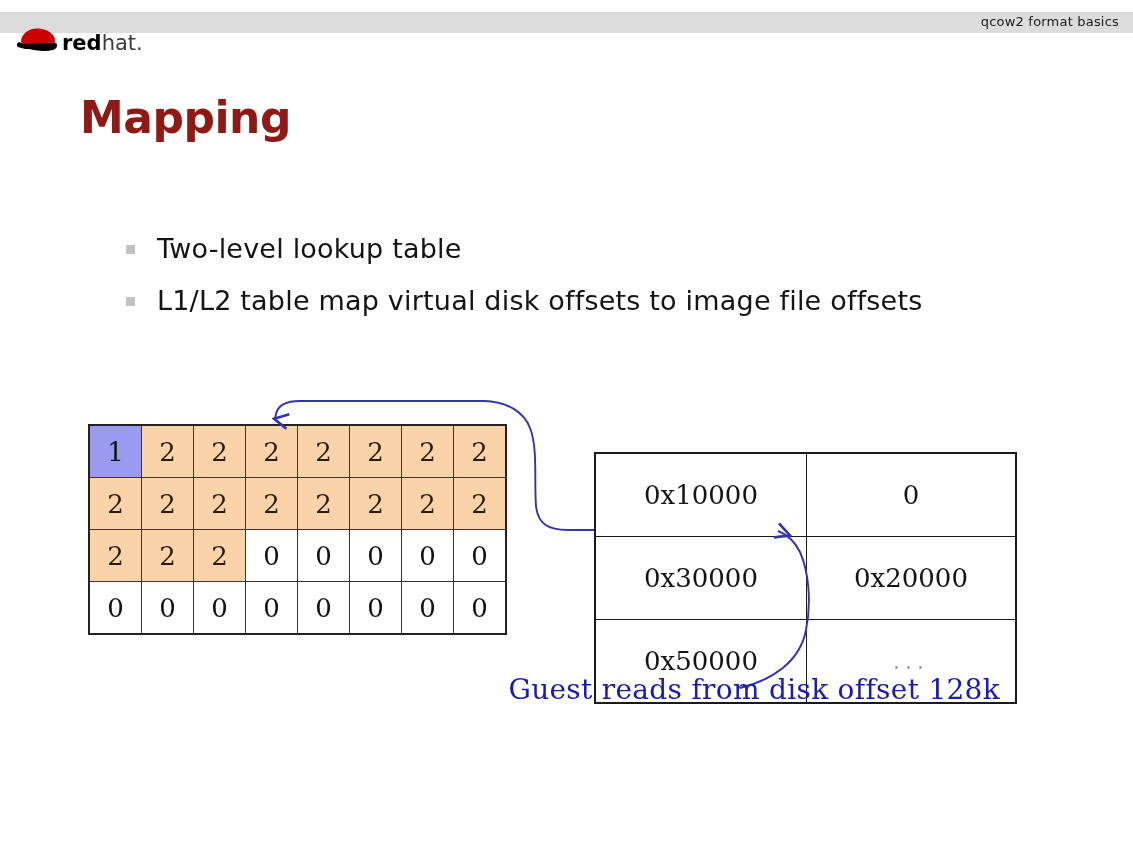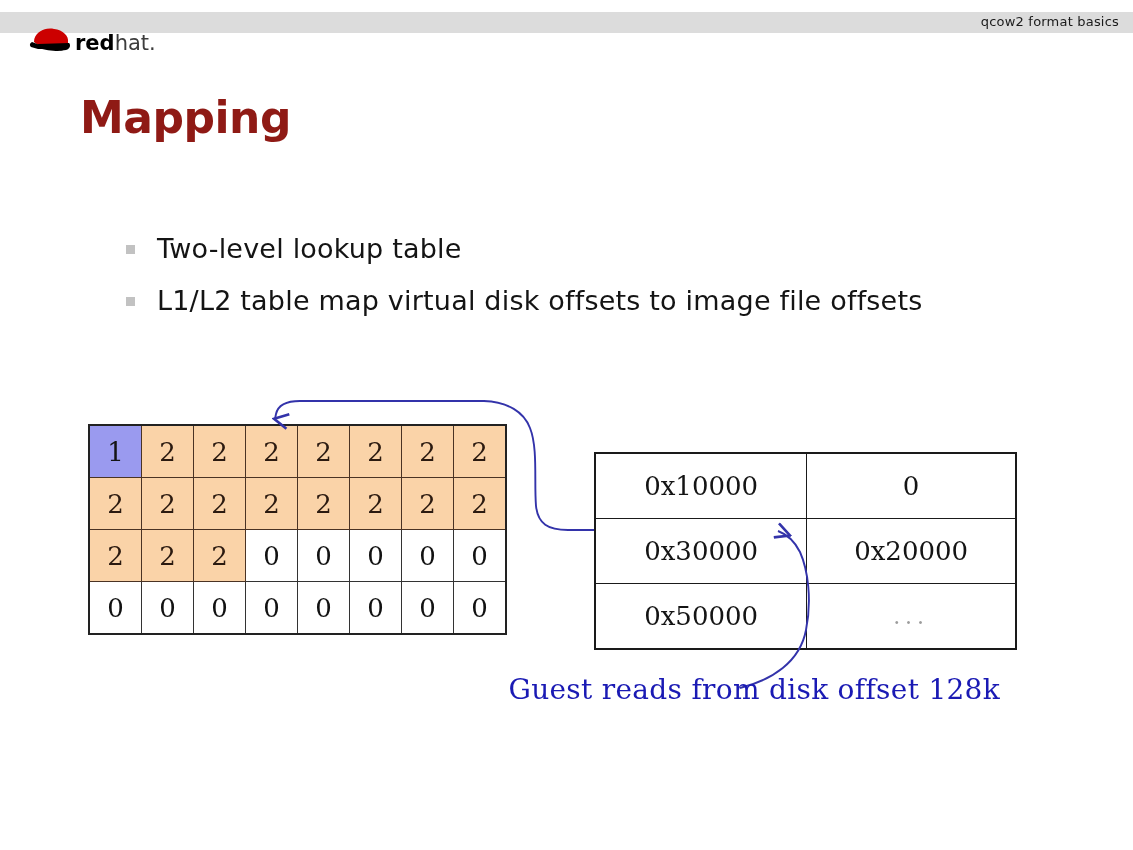--- a/index.html
+++ b/index.html
@@ -31,21 +31,21 @@
     font-size: 13px;
     letter-spacing: 0.2px;
     color: #1a1a1a;
     font-family: "DejaVu Sans", sans-serif;
     white-space: nowrap;
   }
 
   
   #logo {
     position: absolute;
-    left: 28px;
+    left: 15px;
     top: 24px;
     width: 170px;
     height: 34px;
   }
   #logo svg { display: block; }
 
   
   #slide-title {
     position: absolute;
     left: 80px;
@@ -130,21 +130,21 @@
     width: 423px;
   }
   #mapping-table td {
     height: 50px;
     border: 1px solid #1a1a1a;
     text-align: center;
     vertical-align: middle;
     font-size: 26px;
     font-family: "DejaVu Serif", serif;
     color: #141414;
-    padding: 7px;
+    padding: 16px;
   }
   #mapping-table td.col-left { width: 212px; }
   #mapping-table td.col-right { width: 209px; }
   #mapping-table td.ellipsis {
     font-size: 22px;
     letter-spacing: 5px;
     color: #9c9c9c;
   }
 
   

